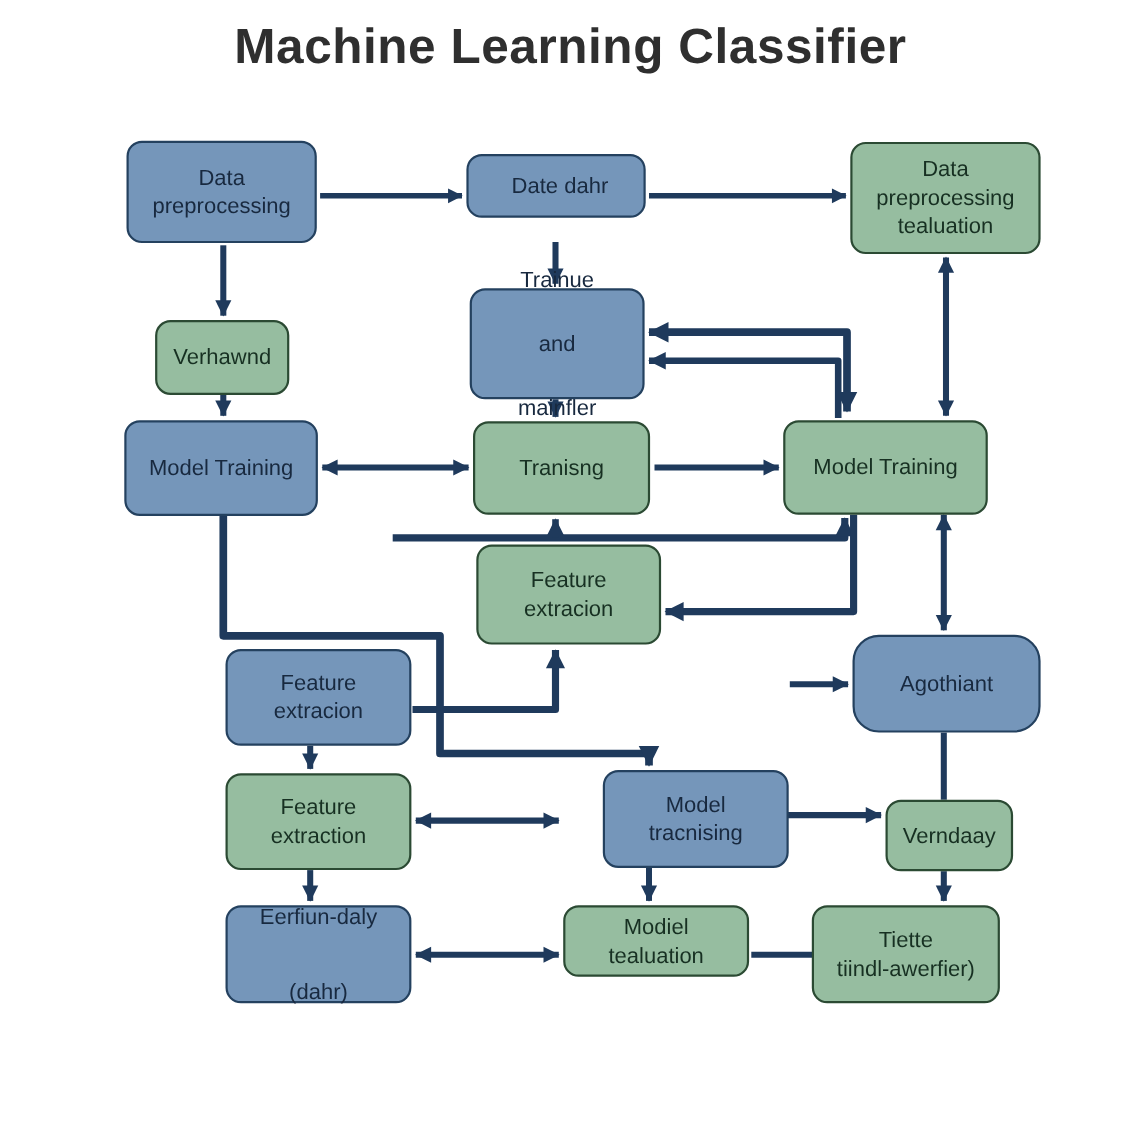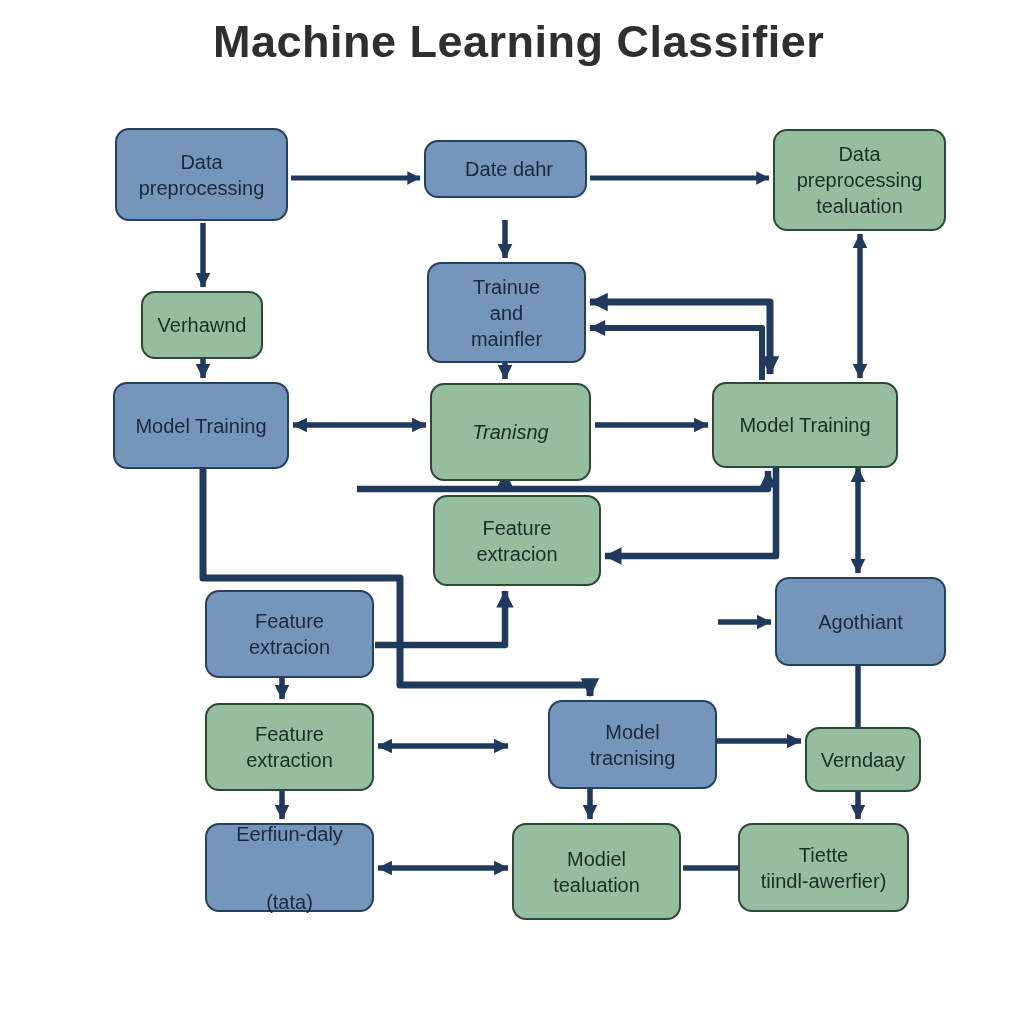--- a/index.html
+++ b/index.html
@@ -101,61 +101,61 @@
         <div>Date dahr</div>
       </div>
       <div class="node green" style="left: 773px; top: 129px; width: 173px; height: 102px;">
         <div>Data</div>
         <div>preprocessing</div>
         <div>tealuation</div>
       </div>
       <div class="node green" style="left: 141px; top: 291px; width: 122px; height: 68px;">
         <div>Verhawnd</div>
       </div>
-      <div class="node blue" style="left: 427px; top: 262px; width: 159px; height: 101px;">
+      <div class="node blue" style="left: 427px; top: 262px; width: 159px; height: 101px; gap: 32px;">
         <div>Trainue</div>
         <div>and</div>
         <div>mainfler</div>
       </div>
       <div class="node blue" style="left: 113px; top: 382px; width: 176px; height: 87px;">
         <div>Model Training</div>
       </div>
-      <div class="node green" style="left: 430px; top: 383px; width: 161px; height: 98px; font-style: italic;">
+      <div class="node green" style="left: 430px; top: 383px; width: 161px; height: 85px;">
         <div>Tranisng</div>
       </div>
       <div class="node green" style="left: 712px; top: 382px; width: 186px; height: 86px;">
         <div>Model Training</div>
       </div>
       <div class="node green" style="left: 433px; top: 495px; width: 168px; height: 91px;">
         <div>Feature</div>
         <div>extracion</div>
       </div>
       <div class="node blue" style="left: 205px; top: 590px; width: 169px; height: 88px;">
         <div>Feature</div>
         <div>extracion</div>
       </div>
-      <div class="node blue" style="left: 775px; top: 577px; width: 171px; height: 89px;">
+      <div class="node blue" style="left: 775px; top: 577px; width: 171px; height: 89px; border-radius: 24px;">
         <div>Agothiant</div>
       </div>
       <div class="node green" style="left: 205px; top: 703px; width: 169px; height: 88px;">
         <div>Feature</div>
         <div>extraction</div>
       </div>
       <div class="node blue" style="left: 512px; top: 700px; width: 169px; height: 89px; margin-left: 36px;">
         <div>Model</div>
         <div>tracnising</div>
       </div>
       <div class="node green" style="left: 805px; top: 727px; width: 116px; height: 65px;">
         <div>Verndaay</div>
       </div>
       <div class="node blue" style="left: 205px; top: 823px; width: 169px; height: 89px; gap: 42px;">
         <div>Eerfiun-daly</div>
-        <div>(tata)</div>
+        <div>(dahr)</div>
       </div>
-      <div class="node green" style="left: 512px; top: 823px; width: 169px; height: 97px;">
+      <div class="node green" style="left: 512px; top: 823px; width: 169px; height: 65px;">
         <div>Modiel</div>
         <div>tealuation</div>
       </div>
       <div class="node green" style="left: 738px; top: 823px; width: 171px; height: 89px;">
         <div>Tiette</div>
         <div>tiindl-awerfier)</div>
       </div>
     </div>
 </div>
 

